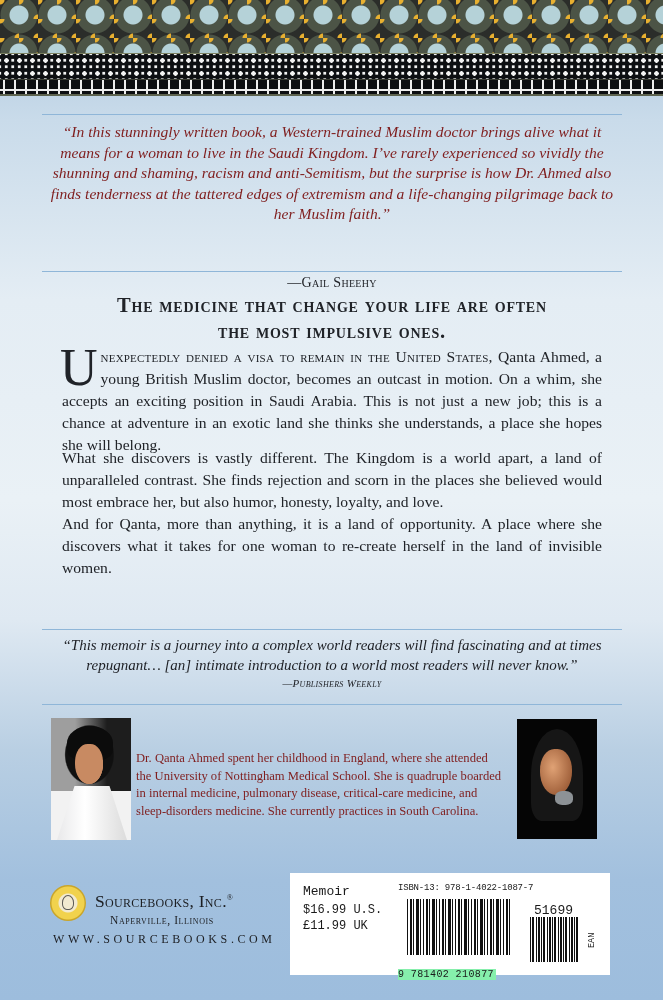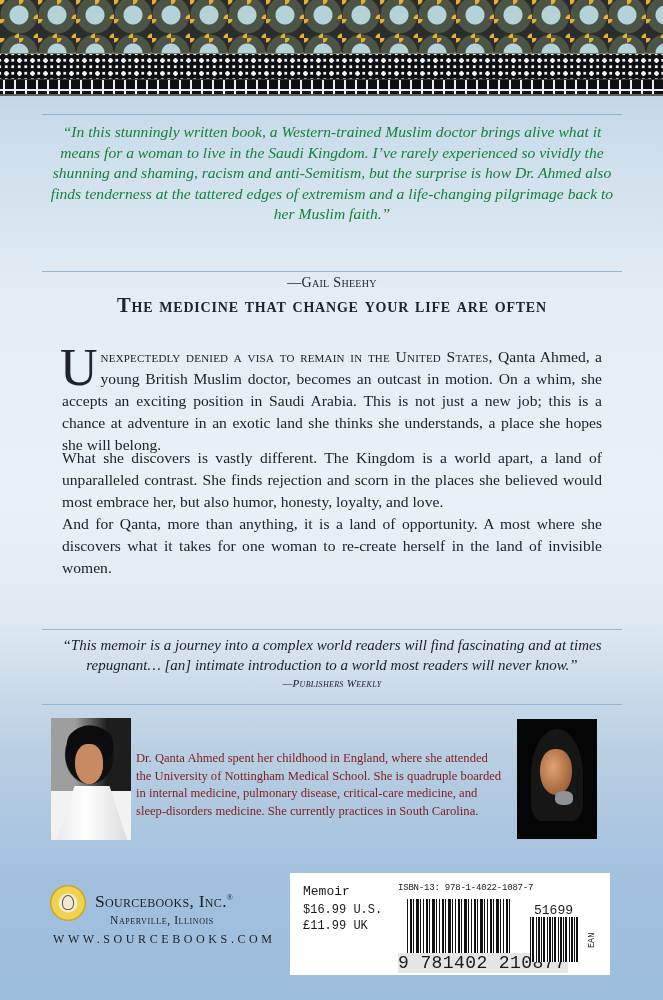--- a/index.html
+++ b/index.html
@@ -42,21 +42,21 @@
     background-size: 11px 17px, 11px 17px;
     border-top: 1px solid #3a3d33;
     border-bottom: 2px solid #5e6450;
   }
 
   .rule { position: absolute; left: 42px; width: 580px; height: 1px; background: #8fb6d8; }
 
   .quote1 {
     position: absolute; left: 42px; top: 122px; width: 580px;
     text-align: center; font-style: italic; font-size: 15.6px; line-height: 20.5px;
-    color: #15803d;
+    color: #7f1d1d;
   }
   .attr1 {
     position: absolute; left: 42px; top: 232px; width: 580px;
     text-align: center; font-size: 14px; font-variant: small-caps; letter-spacing: 0.3px; margin-top: 43px;
   }
   .headline {
     position: absolute; left: 42px; top: 292px; width: 580px;
     text-align: center; font-size: 20.5px; line-height: 26px; font-variant: small-caps;
     letter-spacing: 0.8px; color: #202328;
   }
@@ -151,21 +151,21 @@
   .bc-genre { position: absolute; left: 13px; top: 11px; font-size: 13px; }
   .bc-price-us { position: absolute; left: 13px; top: 30px; font-size: 12px; }
   .bc-price-uk { position: absolute; left: 13px; top: 46px; font-size: 12px; }
   .bc-isbn { position: absolute; left: 108px; top: 10px; font-size: 9px; letter-spacing: -0.2px; }
   .bc-main {
     position: absolute; left: 117px; top: 26px; width: 105px; height: 56px;
     background: repeating-linear-gradient(90deg,
       #111 0 1px, #fff 1px 3px, #111 3px 5px, #fff 5px 6px, #111 6px 7px, #fff 7px 9px,
       #111 9px 12px, #fff 12px 13px, #111 13px 14px, #fff 14px 16px);
   }
-  .bc-digits { position: absolute; left: 108px; top: 80px; font-size: 18px; letter-spacing: 0.4px; background: #e5e5e5; padding-right: 2px; }
+  .bc-digits { position: absolute; left: 108px; top: 96px; font-size: 10px; letter-spacing: 0.4px; background: #86efac; padding-right: 2px; }
   .bc-addon-label { position: absolute; left: 244px; top: 30px; font-size: 13px; }
   .bc-addon {
     position: absolute; left: 240px; top: 44px; width: 50px; height: 45px;
     background: repeating-linear-gradient(90deg,
       #111 0 1px, #fff 1px 2px, #111 2px 4px, #fff 4px 6px, #111 6px 7px, #fff 7px 8px, #111 8px 10px, #fff 10px 11px);
   }
   .bc-ean {
     position: absolute; left: 297px; top: 60px; font-size: 8.5px; transform: rotate(-90deg); transform-origin: left top;
   }
 </style>
@@ -178,27 +178,28 @@
 
 <div class="rule" style="top:114px"></div>
 
 <p class="quote1">“In this stunningly written book, a Western-trained Muslim doctor brings alive what it means for a woman to live in the Saudi Kingdom. I’ve rarely experienced so vividly the shunning and shaming, racism and anti-Semitism, but the surprise is how Dr. Ahmed also finds tenderness at the tattered edges of extremism and a life-changing pilgrimage back to her Muslim faith.”</p>
 <p class="attr1">—Gail Sheehy</p>
 
 <div class="rule" style="top:271px"></div>
 
 <h1 class="headline">
   <span>The medicine that change your life are often</span><br>
+  <span>the most impulsive ones.</span>
 </h1>
 
 <p class="body-text p1">
   <span class="dropcap">U</span><span class="lead-sc">nexpectedly denied a visa to remain in the United States,</span><span> Qanta Ahmed, a young British Muslim doctor, becomes an outcast in motion. On a whim, she accepts an exciting position in Saudi Arabia. This is not just a new job; this is a chance at adventure in an exotic land she thinks she understands, a place she hopes she will belong.</span>
 </p>
 <p class="body-text p2">What she discovers is vastly different. The Kingdom is a world apart, a land of unparalleled contrast. She finds rejection and scorn in the places she believed would most embrace her, but also humor, honesty, loyalty, and love.</p>
-<p class="body-text p3">And for Qanta, more than anything, it is a land of opportunity. A most where she discovers what it takes for one woman to re-create herself in the land of invisible women.</p>
+<p class="body-text p3">And for Qanta, more than anything, it is a land of opportunity. A place where she discovers what it takes for one woman to re-create herself in the land of invisible women.</p>
 
 <div class="rule" style="top:629px"></div>
 <p class="quote2">“This memoir is a journey into a complex world readers will find fascinating and at times repugnant… [an] intimate introduction to a world most readers will never know.”</p>
 <p class="attr2">—Publishers Weekly</p>
 <div class="rule" style="top:704px"></div>
 
 <div class="photo1">
   <div class="coat"></div>
   <div class="hair"></div>
   <div class="face"></div>

